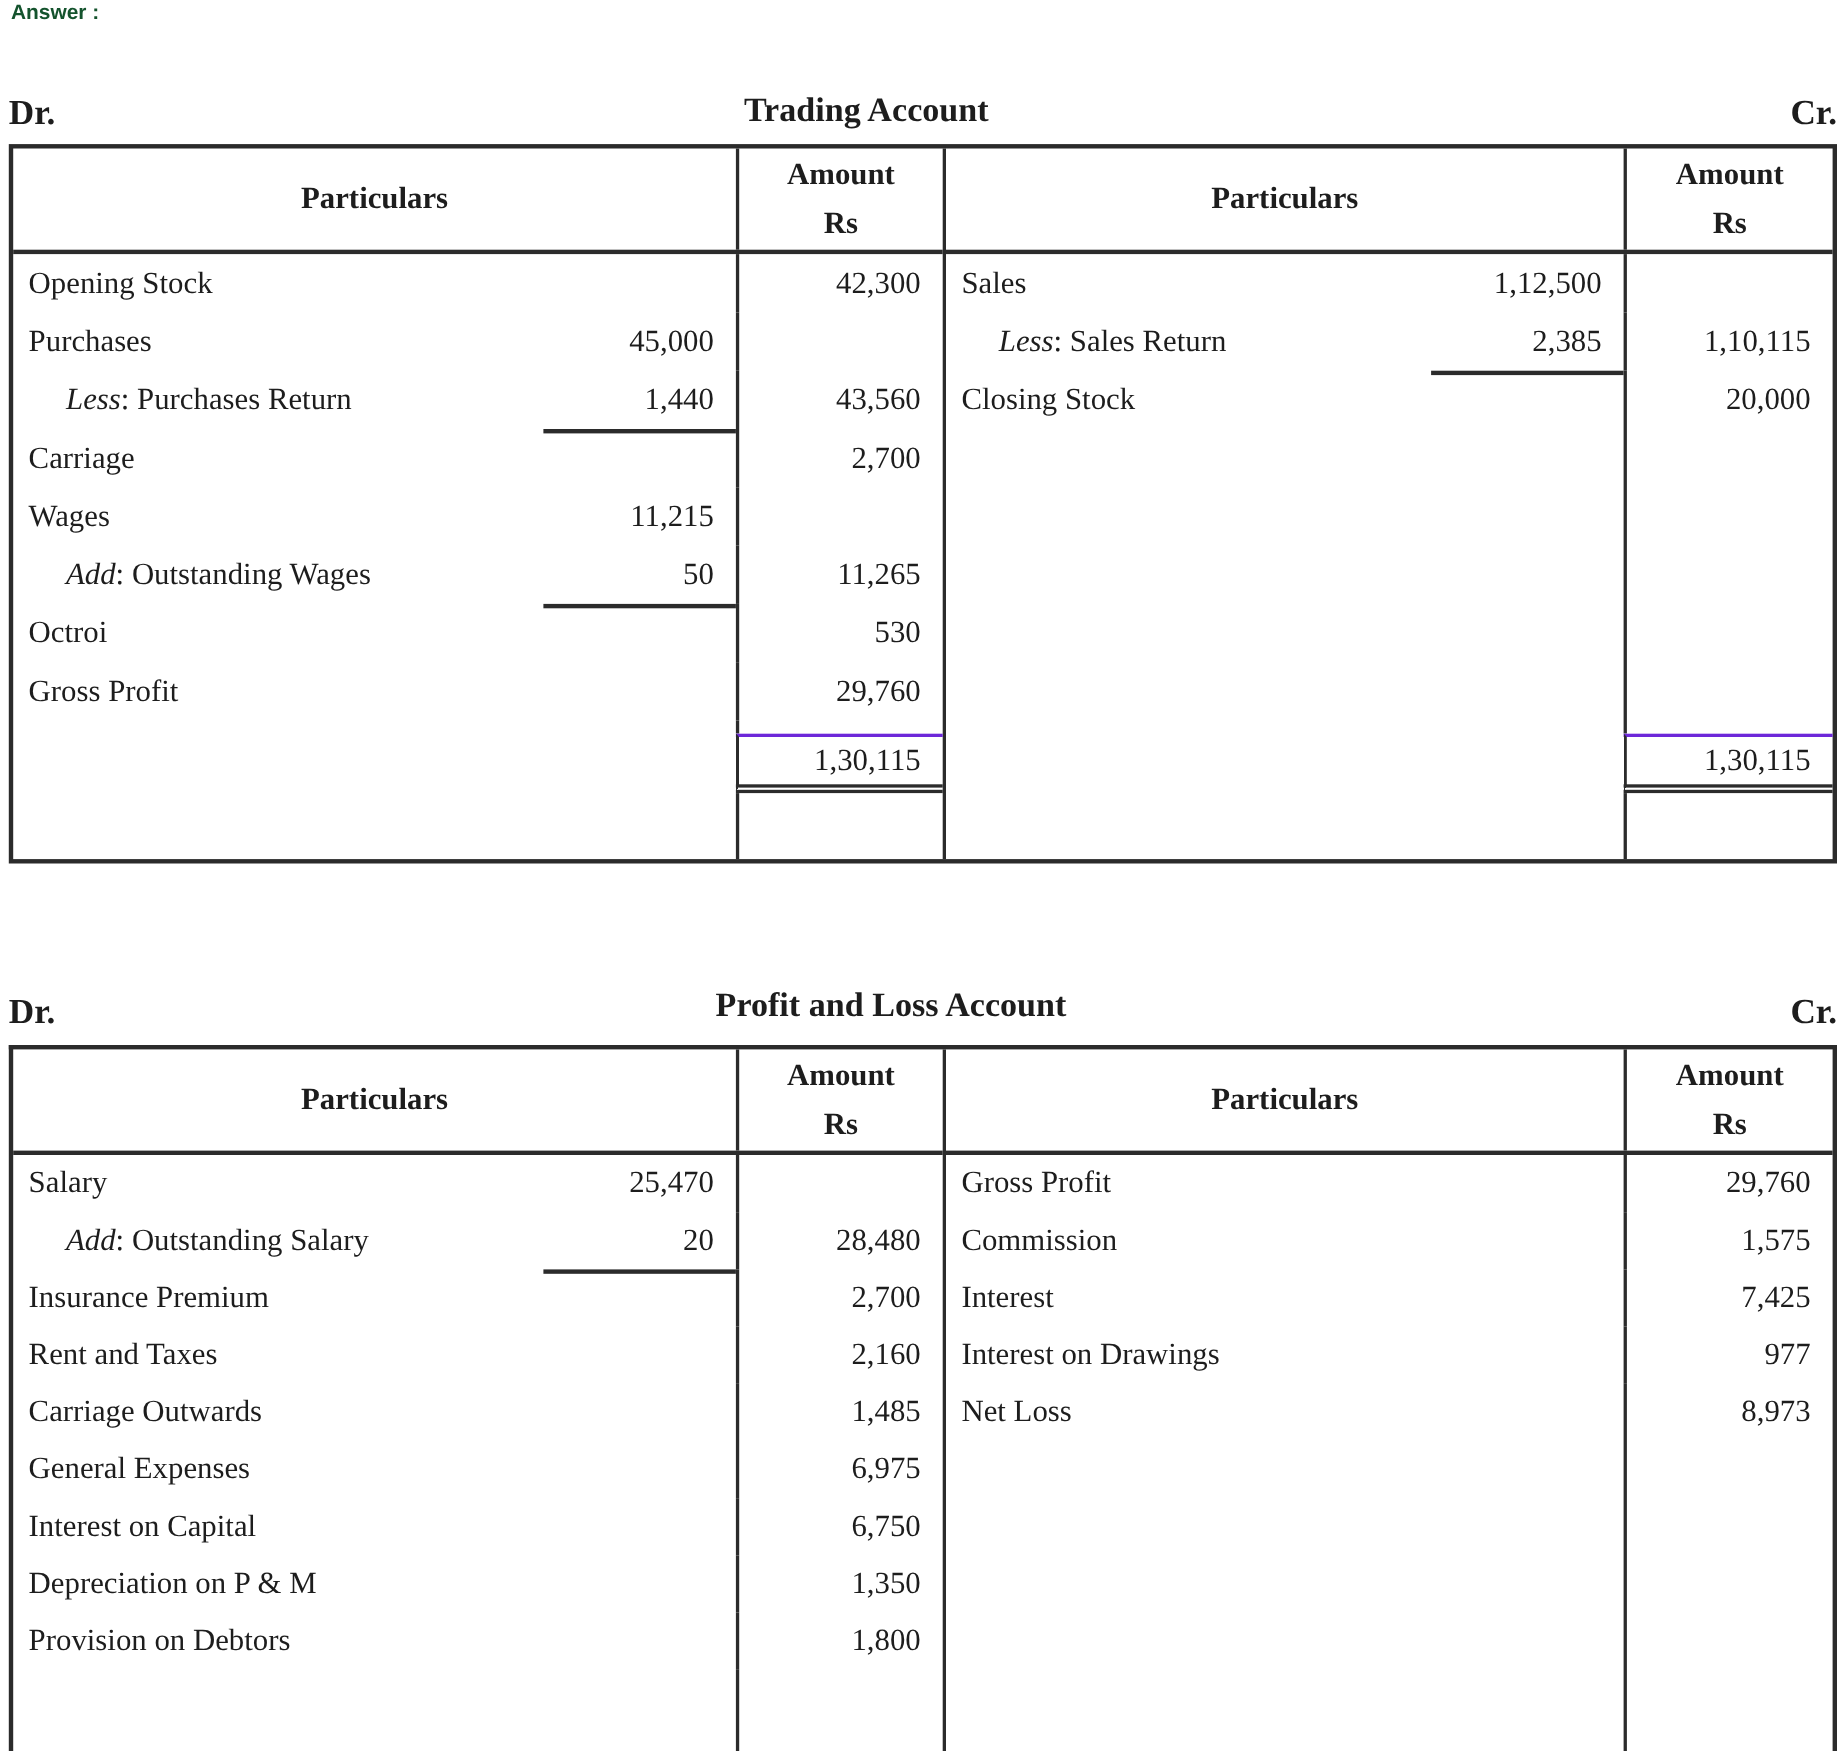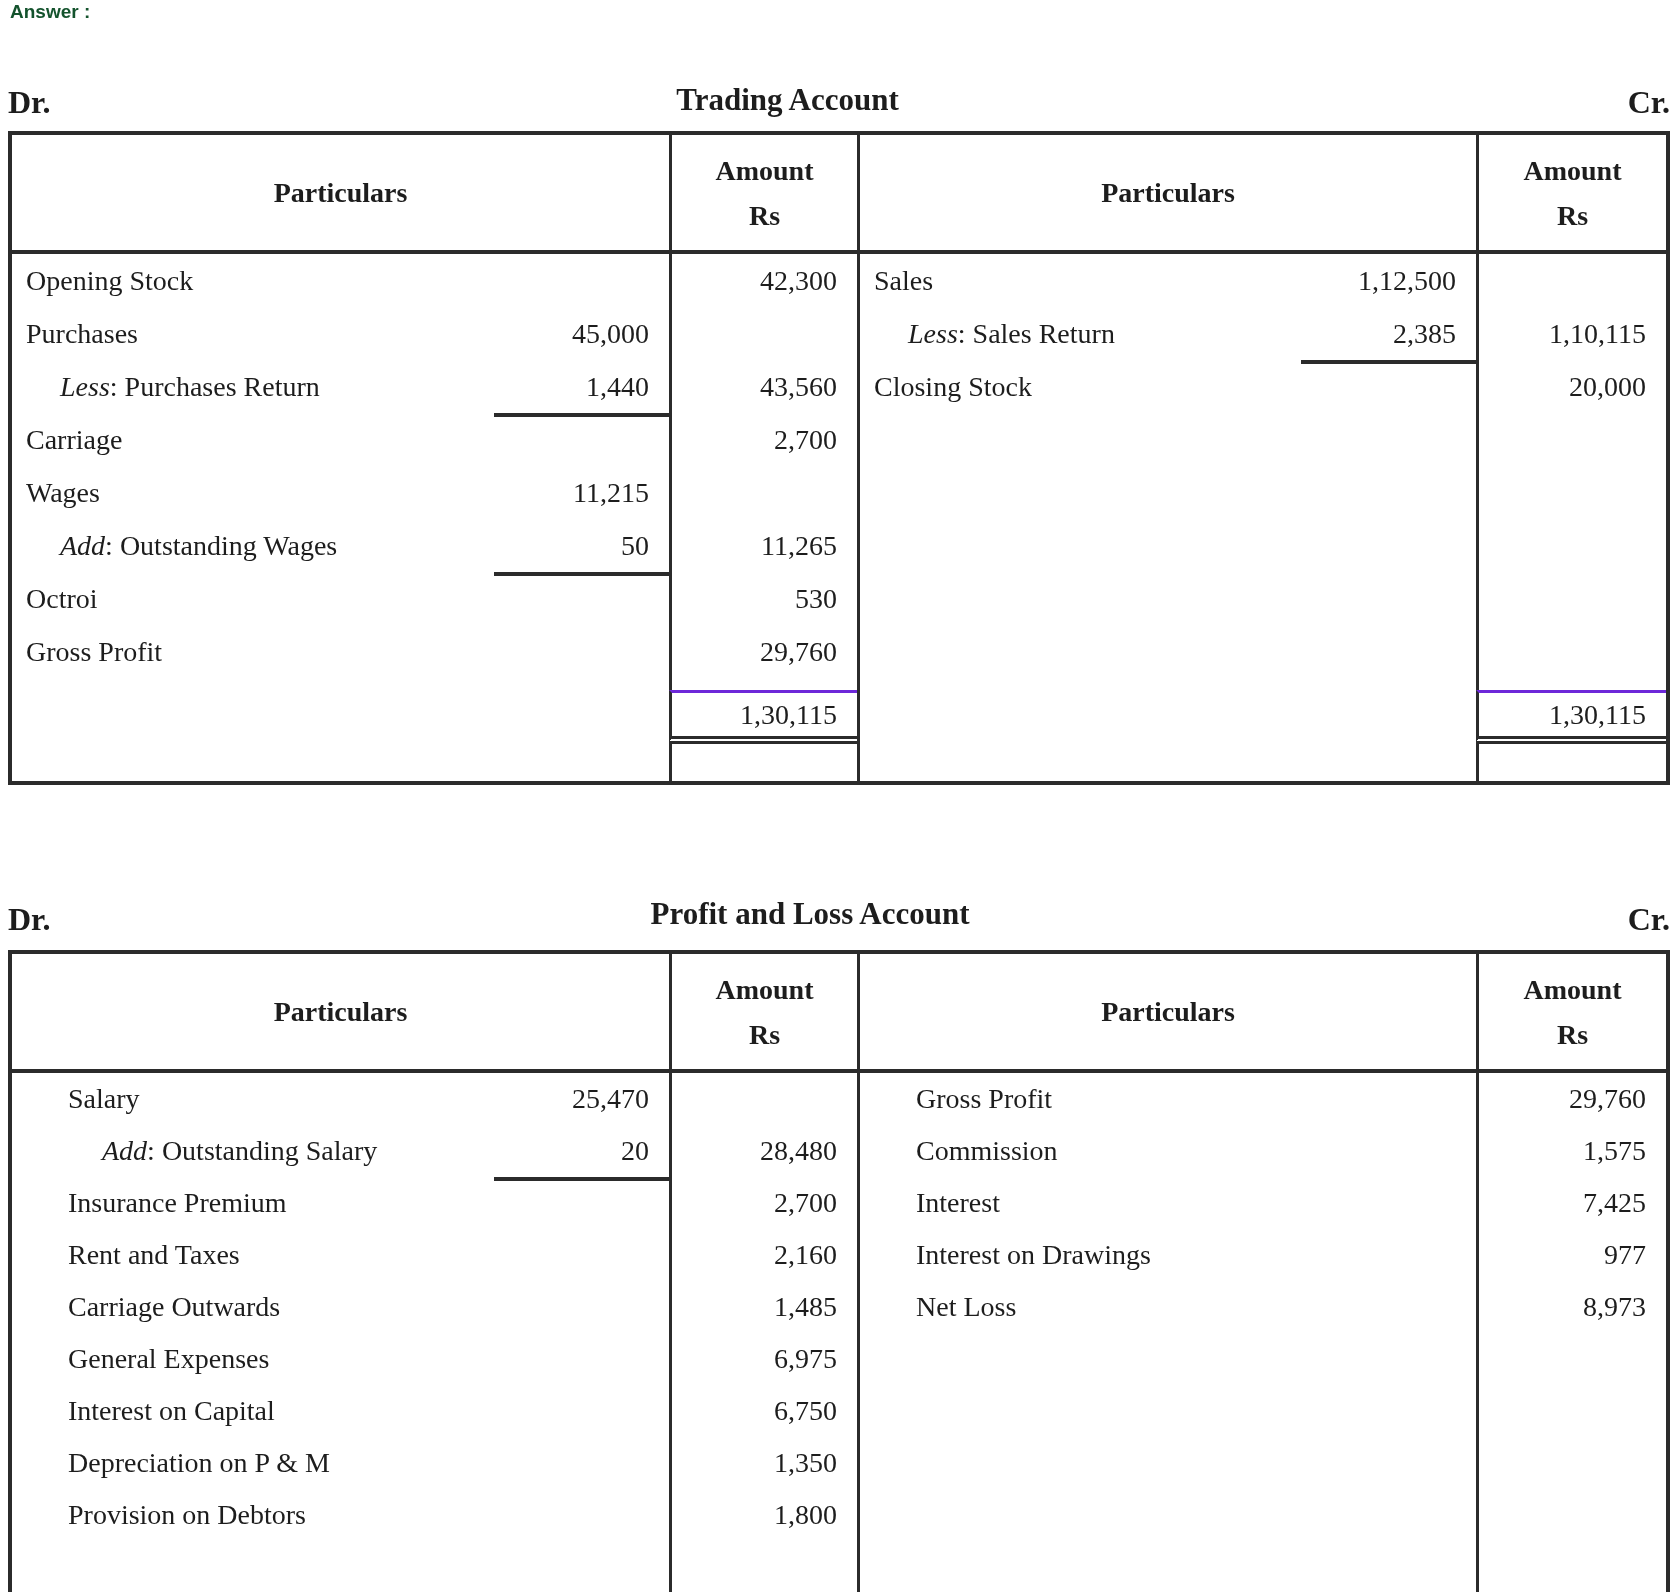--- a/index.html
+++ b/index.html
@@ -27,33 +27,33 @@
   .ledger{
     position:absolute;left:8px;width:1662px;display:flex;align-items:stretch;
     border:4px solid #2b2b2b;background:#fff;
   }
   #trading-table{top:131px;height:654px;}
   #pl-table{top:950px;height:642px;border-bottom:none;}
   .half{display:flex;flex-direction:column;min-width:0;}
   .half.left{width:848px;border-right:3px solid #2b2b2b;}
   .half.right{flex:1;}
   
-  .hrow{height:119px;flex:0 0 auto;display:flex;border-bottom:4px solid #2b2b2b;}
+  .hrow{height:96px;flex:0 0 auto;display:flex;border-bottom:4px solid #2b2b2b;}
   .h-part{flex:1;display:flex;align-items:center;justify-content:center;
     font-weight:700;font-size:28px;}
   .h-amt{width:188px;border-left:3px solid #2b2b2b;display:flex;flex-direction:column;
     align-items:center;justify-content:center;font-weight:700;font-size:28px;line-height:45px;}
   .half.right .h-amt{width:190px;}
   
   .rows{display:flex;flex-direction:column;overflow:hidden;}
   #trading-table .rows{height:436px;flex:0 0 auto;}
   #pl-table .rows{flex:1 1 auto;}
   .trow{display:flex;flex:0 0 auto;}
   #trading-table .trow{height:53px;}
-  #pl-table .trow{height:52px;padding-left:42px;}
+  #pl-table .trow{height:52px;}
   .trow.fill{height:auto !important;flex:1 1 auto;}
   .p-cell{flex:1;display:flex;align-items:center;position:relative;min-width:0;}
   .lbl{flex:1;padding-left:14px;font-size:28px;white-space:nowrap;overflow:hidden;}
   .lbl.indent{padding-left:48px;}
   .lbl i{font-style:italic;}
   .sub{width:175px;text-align:right;padding-right:20px;font-size:28px;white-space:nowrap;}
   .subrule{position:absolute;right:0;bottom:-4px;width:175px;height:4px;background:#2b2b2b;}
   .a-cell{width:188px;border-left:3px solid #2b2b2b;display:flex;align-items:center;
     justify-content:flex-end;padding-right:20px;font-size:28px;white-space:nowrap;}
   .half.right .a-cell{width:190px;}

